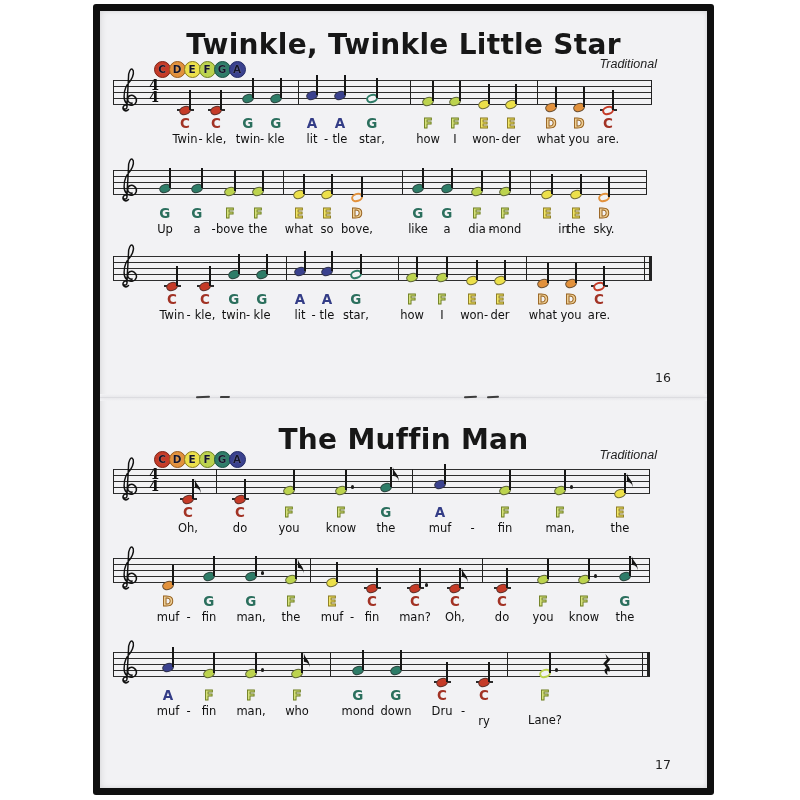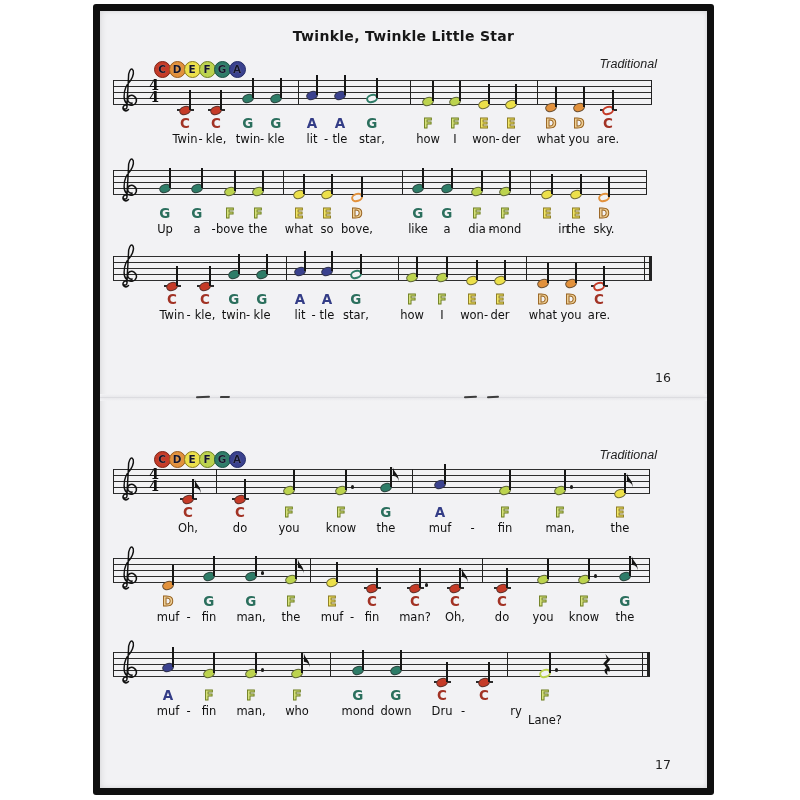--- a/index.html
+++ b/index.html
@@ -2,21 +2,21 @@
 <html><head>
 <meta charset="utf-8">
 <style>
   html,body{margin:0;padding:0}
   .stage{position:relative;width:800px;height:800px;background:#ffffff;overflow:hidden;
          font-family:"DejaVu Sans",sans-serif;}
   .book{position:absolute;left:93px;top:4px;width:621px;height:791px;background:#0f0f0f;border-radius:3px;}
   .page{position:absolute;left:7px;top:7px;width:607px;height:777px;background:#f2f2f4;
         box-shadow:inset 2px 0 6px rgba(0,0,0,.08), inset -1px 0 4px rgba(0,0,0,.06);}
   .song{position:absolute;left:0;top:0;width:100%;height:100%;}
-  .song-title{position:absolute;left:0;width:100%;text-align:center;font-size:14px;font-weight:700;
+  .song-title{position:absolute;left:0;width:100%;text-align:center;font-size:28px;font-weight:700;
               color:#171717;letter-spacing:.3px;}
   .song-a .song-title{top:17px}
   .song-b .song-title{top:412px}
   .composer{position:absolute;right:50px;font-style:italic;font-size:12.5px;color:#222;
             font-family:"Liberation Sans",sans-serif;}
   .song-a .composer{top:46px}
   .song-b .composer{top:437px}
   .pagenum{position:absolute;right:36px;font-size:12.5px;color:#222;}
   .song-a .pagenum{top:359px}
   .song-b .pagenum{top:746px}
@@ -301,20 +301,21 @@
             <div class="lyric" style="left: 471px; top: 52px;">you</div>
             <div class="ledger" style="left: 490.5px; top: 29.4px;"></div>
             <div class="notehead hollow" style="left: 493px; top: 25.75px; background: rgb(197, 59, 40); border-color: rgb(197, 59, 40);"></div>
             <div class="stem" style="left: 503.3px; top: 9.5px; height: 20px;"></div>
             <div class="note-letter" style="left: 499px; top: 35px; color: rgb(162, 51, 37);">C</div>
             <div class="lyric" style="left: 499px; top: 52px;">are.</div>
           </div>
         </div>
 
       <div class="song song-b" id="song-1">
+        <div class="song-title">The Muffin Man</div>
         <div class="composer">Traditional</div>
         <div class="pagenum">17</div>
         <div class="legend">
             <div class="legend-circle" style="left: 53.5px; top: 439.5px; background: rgb(197, 59, 40); border-color: rgb(124, 36, 23);">C</div>
             <div class="legend-circle" style="left: 68.5px; top: 439.5px; background: rgb(226, 145, 60); border-color: rgb(153, 92, 29);">D</div>
             <div class="legend-circle" style="left: 83.5px; top: 439.5px; background: rgb(236, 224, 74); border-color: rgb(138, 124, 34);">E</div>
             <div class="legend-circle" style="left: 98.5px; top: 439.5px; background: rgb(188, 211, 78); border-color: rgb(111, 127, 35);">F</div>
             <div class="legend-circle" style="left: 113.5px; top: 439.5px; background: rgb(46, 124, 104); border-color: rgb(29, 82, 68);">G</div>
             <div class="legend-circle" style="left: 128.5px; top: 439.5px; background: rgb(58, 65, 142); border-color: rgb(37, 44, 104);">A</div>
           </div>
@@ -510,21 +511,21 @@
             <div class="ledger" style="left: 333.5px; top: 29.4px;"></div>
             <div class="notehead" style="left: 336px; top: 25.75px; background: rgb(197, 59, 40); border-color: rgba(45, 45, 45, 0.65);"></div>
             <div class="stem" style="left: 346.3px; top: 9.5px; height: 20px;"></div>
             <div class="note-letter" style="left: 342px; top: 35px; color: rgb(162, 51, 37);">C</div>
             <div class="lyric" style="left: 342px; top: 52px;">Dru</div>
             <div class="hyph" style="left: 363px; top: 52px;">-</div>
             <div class="ledger" style="left: 375.5px; top: 29.4px;"></div>
             <div class="notehead" style="left: 378px; top: 25.75px; background: rgb(197, 59, 40); border-color: rgba(45, 45, 45, 0.65);"></div>
             <div class="stem" style="left: 388.3px; top: 9.5px; height: 20px;"></div>
             <div class="note-letter" style="left: 384px; top: 35px; color: rgb(162, 51, 37);">C</div>
-            <div class="lyric" style="left: 384px; top: 52px; margin-left: 32px;">ry</div>
+            <div class="lyric" style="left: 384px; top: 62px;">ry</div>
             <div class="notehead hollow" style="left: 439px; top: 16.75px; background: rgb(188, 211, 78); border-color: rgb(188, 211, 78);"></div>
             <div class="stem" style="left: 449.3px; top: 0.5px; height: 20px;"></div>
             <div class="dot" style="left: 454.5px; top: 16px;"></div>
             <div class="note-letter" style="left: 445px; top: 35px; color: rgb(214, 226, 124); -webkit-text-stroke: 0.9px rgb(111, 127, 35); text-shadow: rgb(111, 127, 35) 0px 0px 0.5px;">F</div>
             <div class="lyric" style="left: 445px; top: 61px;">Lane?</div>
             <svg viewBox="0 0 9 20" style="position: absolute; left: 502px; top: 2px; width: 10px; height: 21px;">
               <path d="M3,0 L7.5,5.5 L4,9.5 C7,12 8,14.5 6.8,17 C5,15.5 3.8,16 5.2,20 C1.5,18 1.2,14 4.2,13.5 L1,9 L4.5,5 Z" fill="#141414"></path>
             </svg>
           </div>
         </div>

